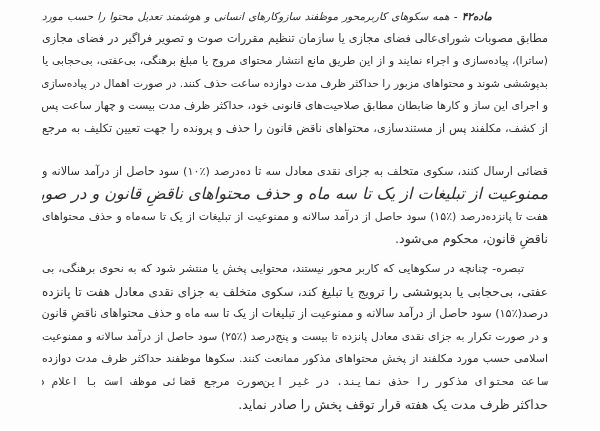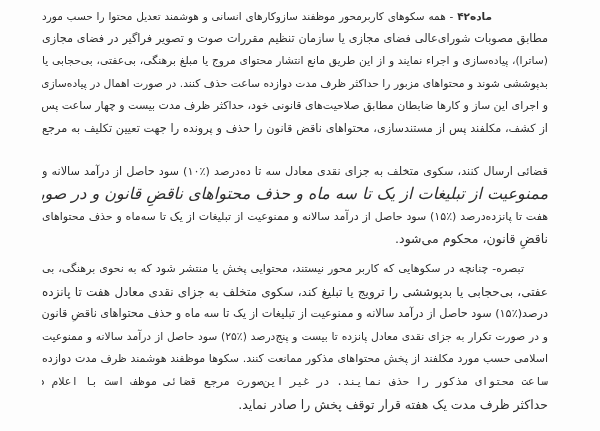--- a/index.html
+++ b/index.html
@@ -34,20 +34,21 @@
     white-space: nowrap;
     overflow: hidden;
     text-align: justify;
     text-align-last: justify;
   }
   .line--end {
     text-align-last: right;
   }
   .para--article .line:first-child {
     padding-right: 56px;
+    font-style: italic;
   }
   .para--note .line:first-child {
     padding-right: 24px;
   }
   .lead {
     font-weight: 700;
   }
 </style>
 </head>
 <body style="background: rgb(253, 253, 253);">
@@ -63,17 +64,17 @@
       <div class="line" style="font-size: 11.25px; margin-top: 20px;"><span>قضائی ارسال کنند، سکوی متخلف به جزای نقدی معادل سه تا ده‌درصد (٪۱۰) سود حاصل از درآمد سالانه و</span></div>
       <div class="line" style="font-size: 16px; font-style: italic;"><span>ممنوعیت از تبلیغات از یک تا سه ماه و حذف محتواهای ناقضِ قانون و در صورت تکرار به جزای نقدی معادل</span></div>
       <div class="line" style="font-size: 11px;"><span>هفت تا پانزده‌درصد (٪۱۵) سود حاصل از درآمد سالانه و ممنوعیت از تبلیغات از یک تا سه‌ماه و حذف محتواهای</span></div>
       <div class="line line--end"><span>ناقضِ قانون، محکوم می‌شود.</span></div>
     </div>
   <div class="para para--note">
       <div class="line" style="font-size: 11px;"><span>تبصره- چنانچه در سکوهایی که کاربر محور نیستند، محتوایی پخش یا منتشر شود که به نحوی برهنگی، بی</span></div>
       <div class="line" style="font-size: 12px;"><span>عفتی، بی‌حجابی یا بدپوششی را ترویج یا تبلیغ کند، سکوی متخلف به جزای نقدی معادل هفت تا پانزده</span></div>
       <div class="line" style="font-size: 11.25px;"><span>درصد(٪۱۵) سود حاصل از درآمد سالانه و ممنوعیت از تبلیغات از یک تا سه ماه و حذف محتواهای ناقضِ قانون</span></div>
       <div class="line" style="font-size: 10.75px;"><span>و در صورت تکرار به جزای نقدی معادل پانزده تا بیست و پنج‌درصد (٪۲۵) سود حاصل از درآمد سالانه و ممنوعیت</span></div>
-      <div class="line" style="font-size: 11px;"><span>اسلامی حسب مورد مکلفند از پخش محتواهای مذکور ممانعت کنند. سکوها موظفند هوشمند ظرف مدت دوازده</span></div>
+      <div class="line" style="font-size: 11px;"><span>اسلامی حسب مورد مکلفند از پخش محتواهای مذکور ممانعت کنند. سکوها موظفند حداکثر ظرف مدت دوازده</span></div>
       <div class="line" style="font-size: 11px; font-family: Liberation Mono, monospace;"><span>ساعت محتوای مذکور را حذف نمایند. در غیر این‌صورت مرجع قضائی موظف است با اعلام دستگاه‌های مذکور</span></div>
       <div class="line line--end"><span>حداکثر ظرف مدت یک هفته قرار توقف پخش را صادر نماید.</span></div>
     </div>
 </div>
 
 </body></html>

